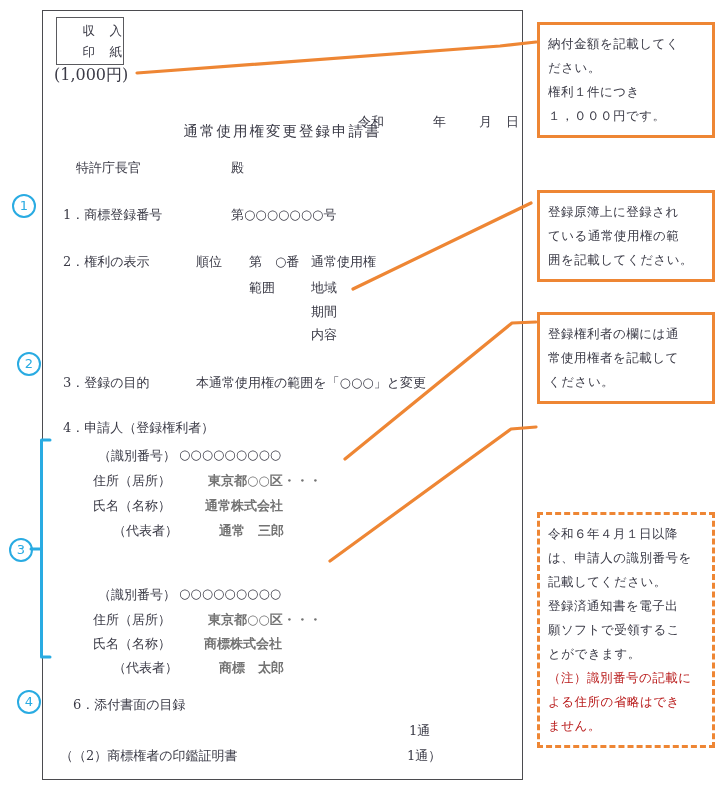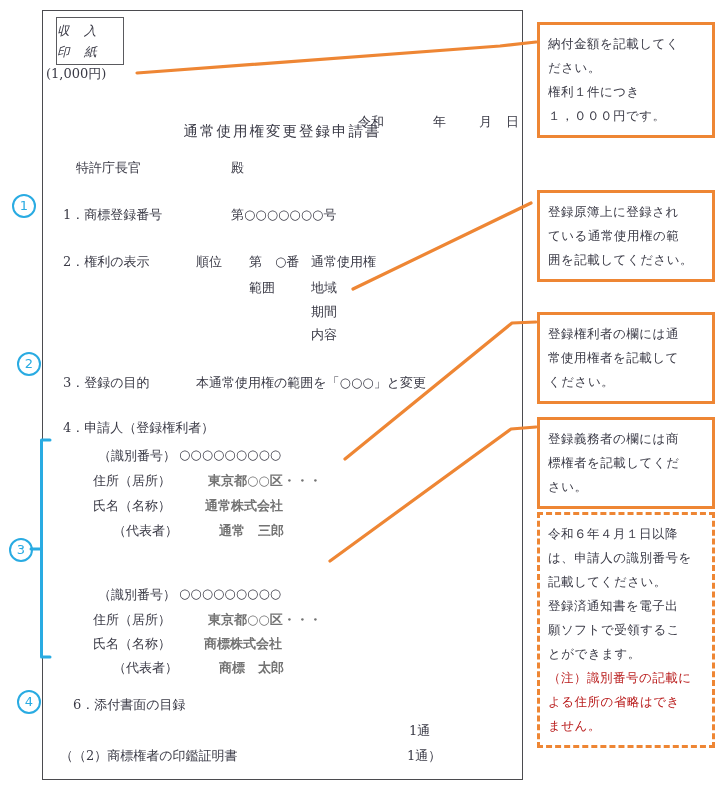--- a/index.html
+++ b/index.html
@@ -4,22 +4,22 @@
 <style>
   html,body{margin:0;padding:0;background:#fff;}
   #stage{position:relative;width:717px;height:786px;background:#ffffff;overflow:hidden;
          font-family:"DejaVu Serif","Liberation Serif",serif;color:#3a3a46;font-size:13px;}
   .abs{position:absolute;white-space:nowrap;}
   .pre{white-space:pre-line;}
   
   #doc{position:absolute;left:42px;top:10px;width:479px;height:768px;border:1px solid #4b4b4f;background:#fff;}
   
   #stampbox{position:absolute;left:13px;top:6px;width:66px;height:46px;border:1px solid #5a5a5e;
-            display:flex;align-items:center;justify-content:flex-start;text-align:center;
-            font-size:12.5px;line-height:21px;letter-spacing:1px;font-style:italic;}
+            display:flex;align-items:center;justify-content:flex-end;text-align:center;
+            font-size:12.5px;line-height:21px;letter-spacing:1px;}
   .title{width:100%;text-align:center;font-size:14.5px;letter-spacing:2px;margin-top:33px;}
   .boldval{font-family:"DejaVu Sans","Liberation Sans",sans-serif;font-weight:bold;color:#737373;}
   
   .note{position:absolute;width:156px;border:3px solid #ee8634;background:#fff;
         padding:7px 8px;font-size:12.5px;line-height:24px;letter-spacing:0.5px;}
   .note.dashed{border-style:dashed;}
   .rednote{color:#b91c1c;}
   
   .marker{position:absolute;width:20px;height:20px;border:2px solid #29abe2;border-radius:50%;
           color:#29abe2;font-family:"DejaVu Sans","Liberation Sans",sans-serif;
@@ -30,21 +30,21 @@
 <body>
 
 <div id="stage">
 
   <div id="doc">
 
     <div id="stampbox">
       <span class="pre">収　入
 印　紙</span>
     </div>
-    <div class="abs" style="left:3px;top:54px;font-size:13px;">(1,000円)</div>
+    <div class="abs" style="left:11px;top:54px;font-size:16px;">(1,000円)</div>
 
     <div class="abs title" style="left:0;top:78px;">通常使用権変更登録申請書</div>
 
     <div class="abs" style="left:315px;top:102px;">令和</div>
     <div class="abs" style="left:390px;top:102px;">年</div>
     <div class="abs" style="left:436px;top:102px;">月</div>
     <div class="abs" style="left:463px;top:102px;">日</div>
 
     <div class="abs" style="left:33px;top:148px;">特許庁長官</div>
     <div class="abs" style="left:188px;top:148px;">殿</div>
@@ -97,23 +97,20 @@
   <div class="note pre" style="left:537px;top:22px;">納付金額を記載してく
 ださい。
 権利１件につき
 １，０００円です。</div>
   <div class="note pre" style="left:537px;top:190px;">登録原簿上に登録され
 ている通常使用権の範
 囲を記載してください。</div>
   <div class="note pre" style="left:537px;top:312px;">登録権利者の欄には通
 常使用権者を記載して
 ください。</div>
-  <div class="note pre" style="left:537px;top:417px;">登録義務者の欄には商
-標権者を記載してくだ
-さい。</div>
   <div class="note dashed" style="left:537px;top:512px;">
     <div class="pre">令和６年４月１日以降
 は、申請人の識別番号を
 記載してください。
 登録済通知書を電子出
 願ソフトで受領するこ
 とができます。</div>
     <div class="pre rednote">（注）識別番号の記載に
 よる住所の省略はでき
 ません。</div>

